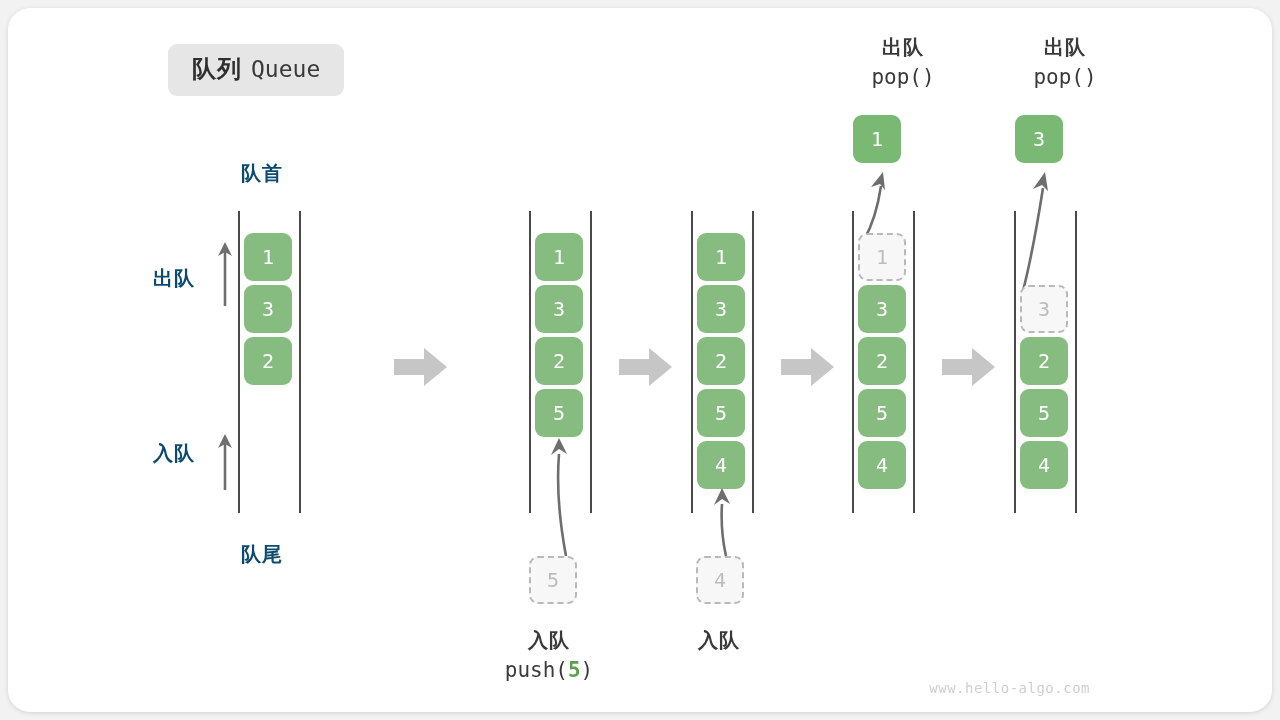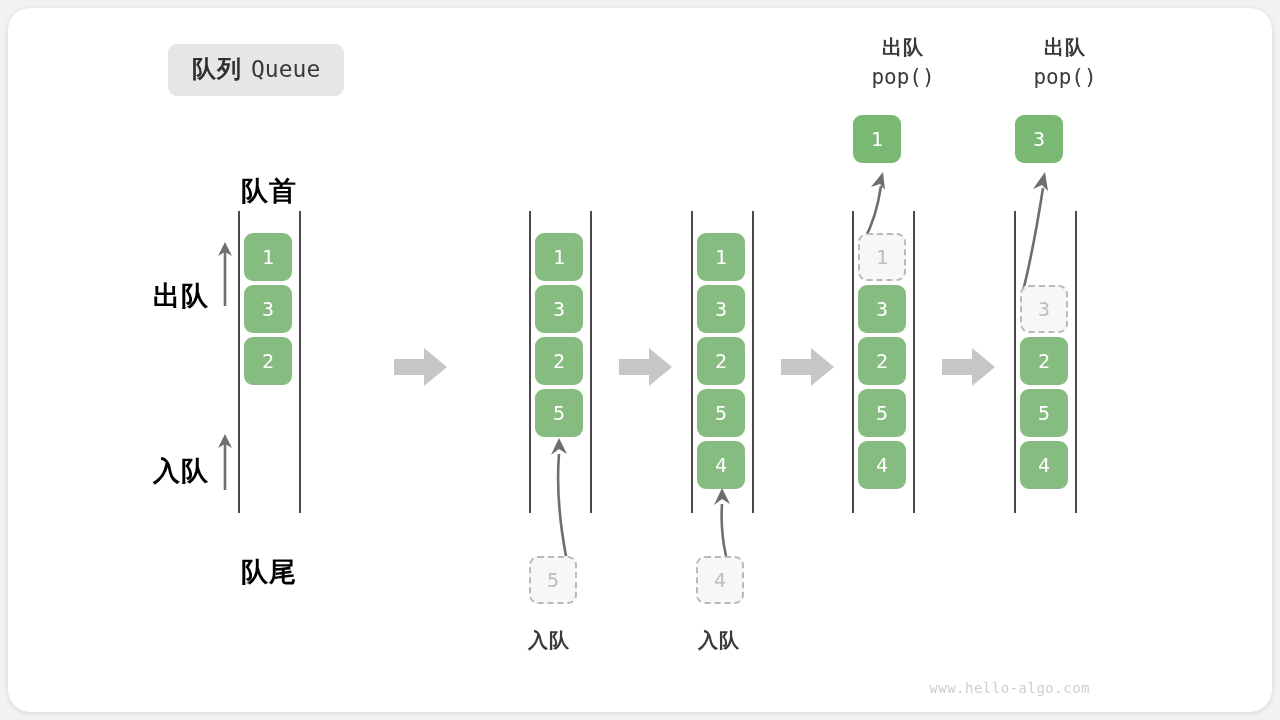--- a/index.html
+++ b/index.html
@@ -27,22 +27,22 @@
     font-size:24px;font-weight:bold;color:#2f2f2f;
     letter-spacing:1px;vertical-align:middle;
   }
   #title-chip .en{
     font-family:"DejaVu Sans Mono","Liberation Mono",monospace;
     font-size:23px;color:#3a3a3a;margin-left:9px;vertical-align:middle;
   }
 
   
   .cnlabel{
-    position:absolute;font-size:27px;font-weight:bold;color:#000000;
-    white-space:nowrap;letter-spacing:1px;line-height:1.25;margin-top:14px;
+    position:absolute;font-size:20px;font-weight:bold;color:#0c4a6e;
+    white-space:nowrap;letter-spacing:1px;line-height:1.25;
   }
   .oplabel{
     position:absolute;text-align:center;white-space:nowrap;line-height:1.45;
   }
   .oplabel .cn{
     display:block;font-size:20px;font-weight:bold;color:#3a3a3a;letter-spacing:1px;
   }
   .oplabel .code{
     display:block;font-family:"DejaVu Sans Mono","Liberation Mono",monospace;
     font-size:21px;color:#3a3a3a;letter-spacing:0px;
@@ -127,20 +127,21 @@
     <div class="cell" style="left:527px;top:381px;">5</div>
     <div class="cell ghost" style="left:521px;top:548px;">5</div>
     <div class="steparrow" style="left:530px;top:420px;">
       <svg width="50" height="130" viewBox="0 0 50 130">
         <path d="M28 128 C 22 96, 18 64, 21 26" stroke="#6e6e6e" stroke-width="2.6" fill="none"></path>
         <path d="M21 10 L29 26 L21 21 L13 27 Z" fill="#6e6e6e"></path>
       </svg>
     </div>
     <div class="oplabel" style="left:466px;top:618px;width:150px;">
       <span class="cn">入队</span>
+      <span class="code"><span>push(</span><span class="num">5</span><span>)</span></span>
     </div>
 
     <div class="steparrow" style="left:611px;top:338px;">
       <svg width="54" height="42" viewBox="0 0 54 42">
         <path d="M0 13 L30 13 L30 2 L53 21 L30 40 L30 29 L0 29 Z" fill="#c6c6c6"></path>
       </svg>
     </div>
 
     <div class="rail" style="left:683px;top:203px;height:302px;"></div>
     <div class="rail" style="left:744px;top:203px;height:302px;"></div>

